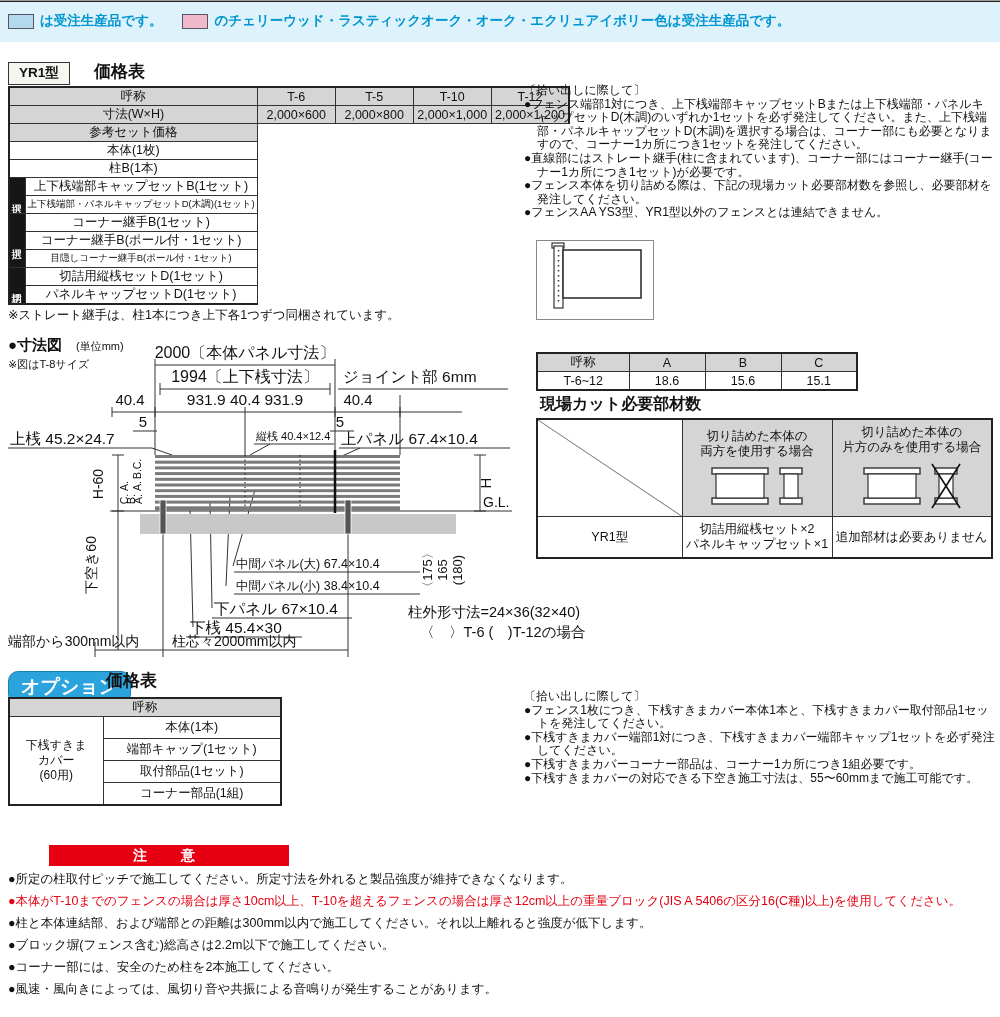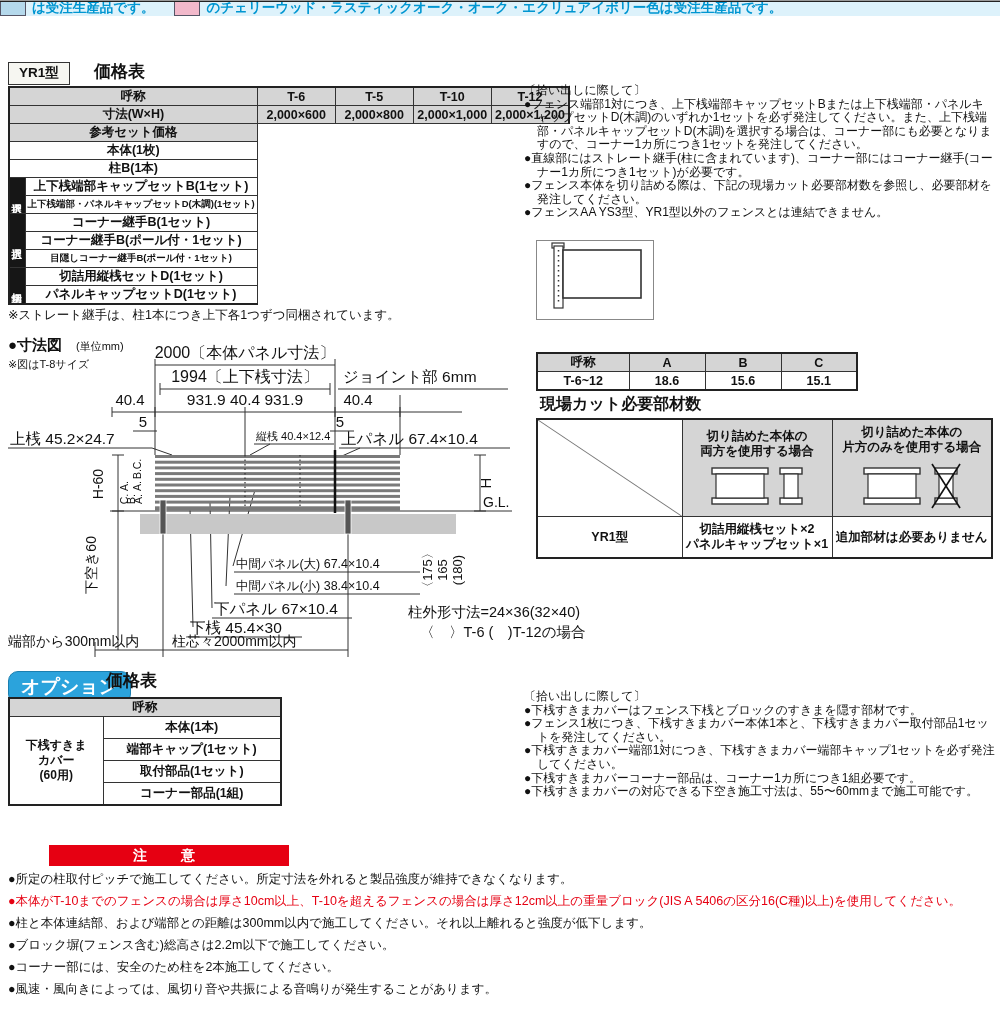--- a/index.html
+++ b/index.html
@@ -1,37 +1,37 @@
 <!DOCTYPE html>
 <html><head>
 <meta charset="utf-8">
 <style>
   html,body{margin:0;padding:0;background:#fff;}
   #canvas{position:relative;width:1000px;height:1017px;background:#fff;overflow:hidden;
           font-family:"Liberation Sans","DejaVu Sans",sans-serif;color:#111;}
   .abs{position:absolute;}
 
   
-  .legend-strip{left:0;top:27;width:1000px;height:16px;background:#ddf2fb;display:flex;align-items:center;gap:6px;box-sizing:border-box;}
+  .legend-strip{left:0;top:27;width:1000px;height:42px;background:#ddf2fb;display:flex;align-items:center;gap:6px;padding-left:8px;box-sizing:border-box;}
   .legend-text{color:#0096d1;font-size:13.5px;font-weight:bold;}
   .swatch{display:inline-block;width:24px;height:13px;border:1px solid #556;}
   .swatch-blue{background:#b5d9ec;}
   .swatch-pink{background:#f2b9cb;margin-left:14px;}
   .hr1{left:0;top:54;width:1000px;height:2px;background:#222;}
   .hr2{left:0;top:663;width:1000px;height:1px;background:#9a9a9a;}
 
   
   .model-badge{left:8;top:62px;left:8px;border:1.5px solid #333;background:#f6f6f1;font-weight:bold;font-size:13.5px;padding:1px 10px 2px;}
   .sec-title{font-weight:bold;font-size:17px;}
   .price-title{left:94px;top:60px;}
   .cut-heading{left:540px;top:394px;font-size:16px;font-weight:bold;}
 
   
   table{border-collapse:collapse;table-layout:fixed;}
-  td,th{border:1px solid #333;font-size:12.5px;text-align:center;padding:0 2px;font-weight:bold;overflow:hidden;white-space:nowrap;}
+  td,th{border:1px solid #333;font-size:12.5px;text-align:center;padding:0 2px;font-weight:normal;overflow:hidden;white-space:nowrap;}
   .gray{background:#d5d5d5;}
 
   
   .price-table{left:8px;top:86px;}
   .price-table td{height:17px;}
   .price-table{border-top:2px solid #222;border-left:2px solid #222;}
   .b2r{border-right:2px solid #222;}
   .b2b{border-bottom:2px solid #222;}
   .empty-cell{border:none;border-left:1px solid #333;background:#fff;}
   .grp{background:#161616;color:#fff;writing-mode:vertical-rl;text-orientation:upright;font-size:10.5px;letter-spacing:1px;padding:0;}
@@ -363,21 +363,20 @@
           <td>取付部品(1セット)</td>
         </tr>
     <tr>
           <td>コーナー部品(1組)</td>
         </tr>
   </tbody>
     </table>
 
   <div class="abs notes option-notes">
     <div class="title">〔拾い出しに際して〕</div>
-    <div class="note">●下桟すきまカバーはフェンス下桟とブロックのすきまを隠す部材です。</div>
     <div class="note">●フェンス1枚につき、下桟すきまカバー本体1本と、下桟すきまカバー取付部品1セットを発注してください。</div>
     <div class="note">●下桟すきまカバー端部1対につき、下桟すきまカバー端部キャップ1セットを必ず発注してください。</div>
     <div class="note">●下桟すきまカバーコーナー部品は、コーナー1カ所につき1組必要です。</div>
     <div class="note">●下桟すきまカバーの対応できる下空き施工寸法は、55〜60mmまで施工可能です。</div>
   </div>
 
   <div class="abs caution-banner">注　意</div>
   <div class="abs caution-list">
     <div class="note">●所定の柱取付ピッチで施工してください。所定寸法を外れると製品強度が維持できなくなります。</div>
     <div class="note red">●本体がT-10までのフェンスの場合は厚さ10cm以上、T-10を超えるフェンスの場合は厚さ12cm以上の重量ブロック(JIS A 5406の区分16(C種)以上)を使用してください。</div>

